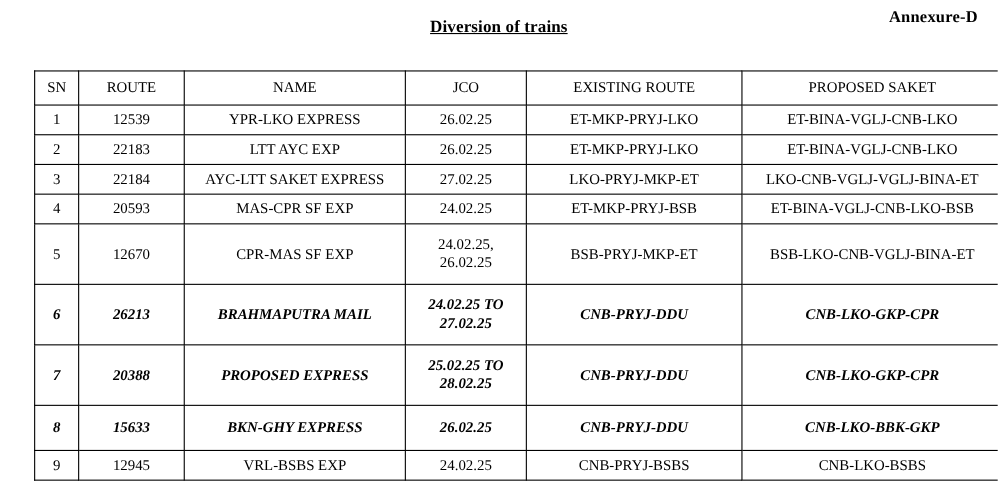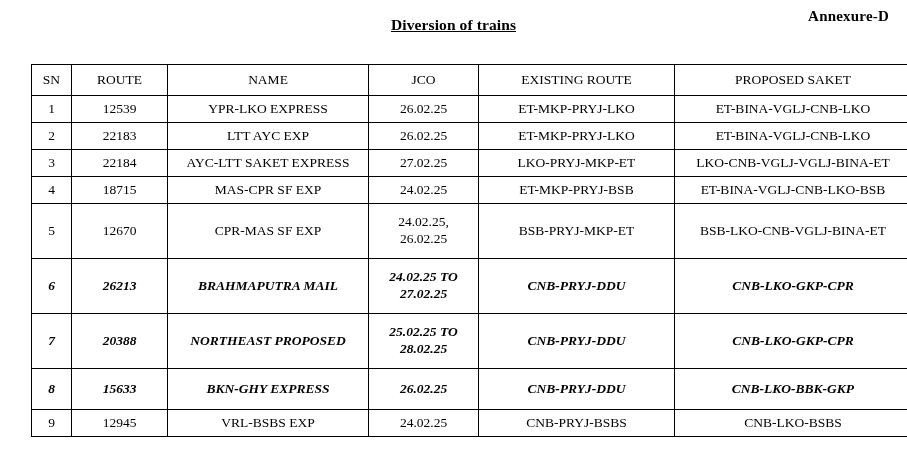--- a/index.html
+++ b/index.html
@@ -147,21 +147,21 @@
           <tr class="r-normal">
             <td>3</td>
             <td>22184</td>
             <td>AYC-LTT SAKET EXPRESS</td>
             <td class="jco-multi">27.02.25</td>
             <td>LKO-PRYJ-MKP-ET</td>
             <td>LKO-CNB-VGLJ-VGLJ-BINA-ET</td>
           </tr>
           <tr class="r-normal">
             <td>4</td>
-            <td>18715</td>
+            <td>20593</td>
             <td>MAS-CPR SF EXP</td>
             <td class="jco-multi">24.02.25</td>
             <td>ET-MKP-PRYJ-BSB</td>
             <td>ET-BINA-VGLJ-CNB-LKO-BSB</td>
           </tr>
           <tr class="r-tall">
             <td>5</td>
             <td>12670</td>
             <td>CPR-MAS SF EXP</td>
             <td class="jco-multi">24.02.25,
@@ -174,21 +174,21 @@
             <td>26213</td>
             <td>BRAHMAPUTRA MAIL</td>
             <td class="jco-multi">24.02.25 TO
 27.02.25</td>
             <td>CNB-PRYJ-DDU</td>
             <td>CNB-LKO-GKP-CPR</td>
           </tr>
           <tr class="bold-row r-tall">
             <td>7</td>
             <td>20388</td>
-            <td>NORTHEAST PROPOSED</td>
+            <td>PROPOSED EXPRESS</td>
             <td class="jco-multi">25.02.25 TO
 28.02.25</td>
             <td>CNB-PRYJ-DDU</td>
             <td>CNB-LKO-GKP-CPR</td>
           </tr>
           <tr class="bold-row r-mid">
             <td>8</td>
             <td>15633</td>
             <td>BKN-GHY EXPRESS</td>
             <td class="jco-multi">26.02.25</td>

